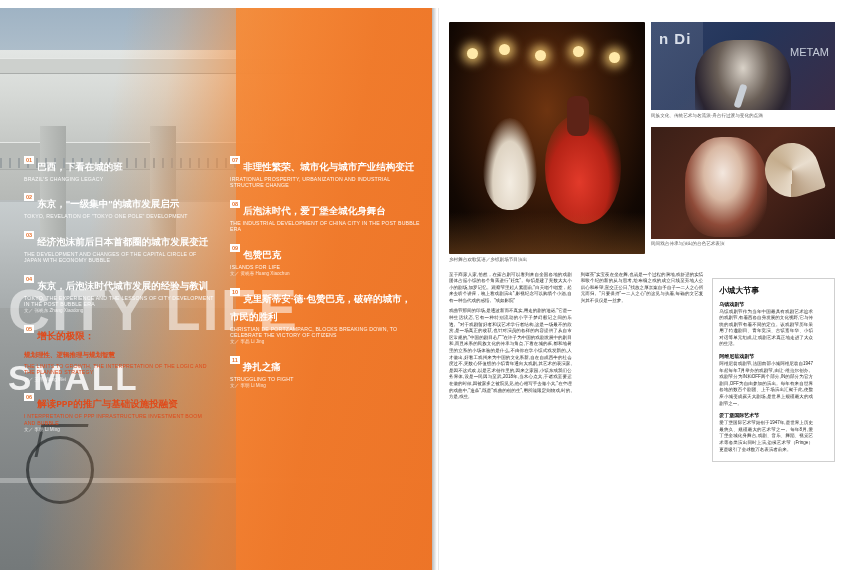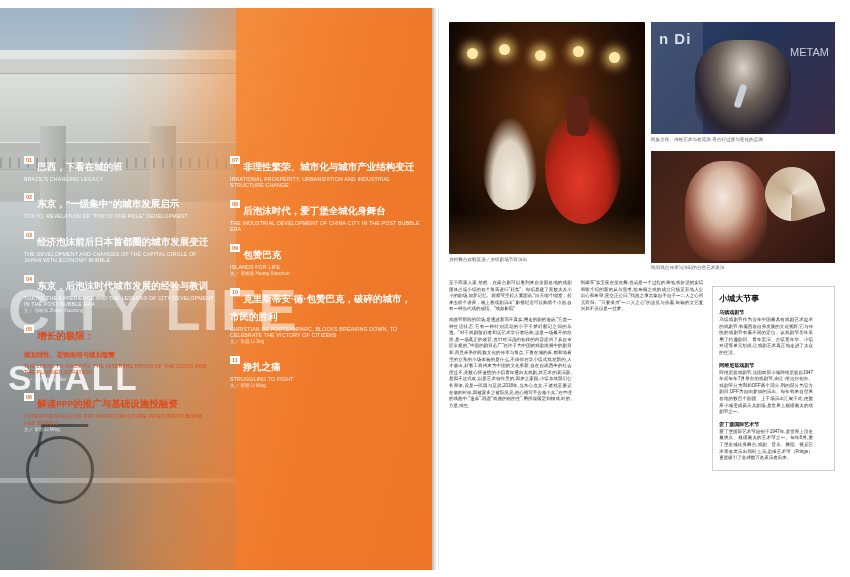--- a/index.html
+++ b/index.html
@@ -61,21 +61,21 @@
   .stagelights i{position:absolute;width:11px;height:11px;border-radius:50%;background:#ffe9a8;box-shadow:0 0 10px 5px rgba(255,214,120,.75);}
   .dancer-w{position:absolute;left:34px;top:96px;width:54px;height:92px;
     background:radial-gradient(ellipse at 50% 70%, #f4ede2 0%, #ded3c2 45%, rgba(180,160,130,0) 72%);border-radius:50% 50% 45% 45%;}
   .dancer-r{position:absolute;left:96px;top:92px;width:76px;height:110px;
     background:radial-gradient(ellipse at 45% 62%, #e23a2a 0%, #b52316 50%, rgba(110,20,10,0) 78%);border-radius:46% 46% 50% 50%;}
   .dancer-r .torso{position:absolute;left:22px;top:-18px;width:22px;height:40px;background:#5d2317;border-radius:8px;}
   .floorglow{position:absolute;left:0;bottom:0;width:100%;height:42px;background:linear-gradient(to top,rgba(200,120,50,.35),rgba(0,0,0,0));}
   .cap{font-size:4.6px;color:#555;line-height:6px;margin-top:2.5px;}
 
   .img-right{width:184px;}
-  .img-r1{width:184px;height:112px;position:relative;overflow:hidden;
+  .img-r1{width:184px;height:88px;position:relative;overflow:hidden;
     background:linear-gradient(135deg,#2d3f66 0%,#24355a 40%,#3a2c46 100%);}
   .img-r1 .wall{position:absolute;inset:0;background:linear-gradient(90deg,rgba(255,255,255,.10) 0 28%,rgba(255,255,255,0) 28%);}
   .img-r1 .txt{position:absolute;left:8px;top:8px;color:#e9eef6;font-size:15px;font-weight:bold;letter-spacing:1px;opacity:.9;}
   .img-r1 .txt2{position:absolute;right:6px;top:24px;color:#dfe6f0;font-size:11px;font-weight:normal;opacity:.85;}
   .img-r1 .man{position:absolute;left:44px;top:18px;width:96px;height:94px;
     background:radial-gradient(ellipse at 50% 30%, #d9d2c8 0%, #6a5f57 38%, #2a2430 70%, rgba(0,0,0,0) 90%);border-radius:40% 40% 30% 30%;}
   .img-r1 .mic{position:absolute;left:86px;top:62px;width:7px;height:24px;background:#c9cfd6;border-radius:3px;transform:rotate(18deg);}
   .img-r2{width:184px;height:112px;margin-top:8px;position:relative;overflow:hidden;
     background:linear-gradient(135deg,#3a1f17 0%,#54291c 45%,#2a1410 100%);}
   .img-r2 .opera{position:absolute;left:34px;top:10px;width:82px;height:100px;

